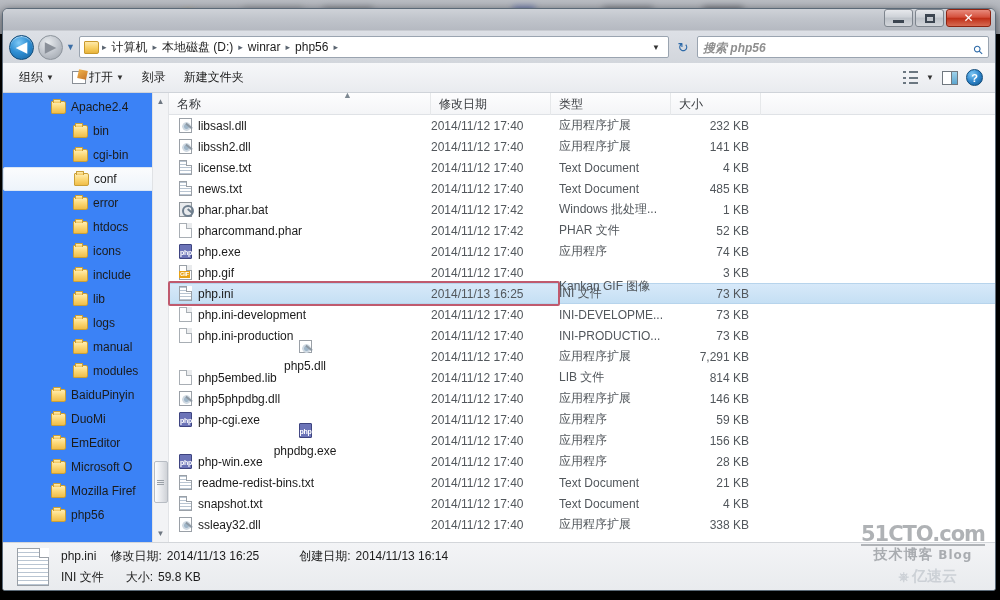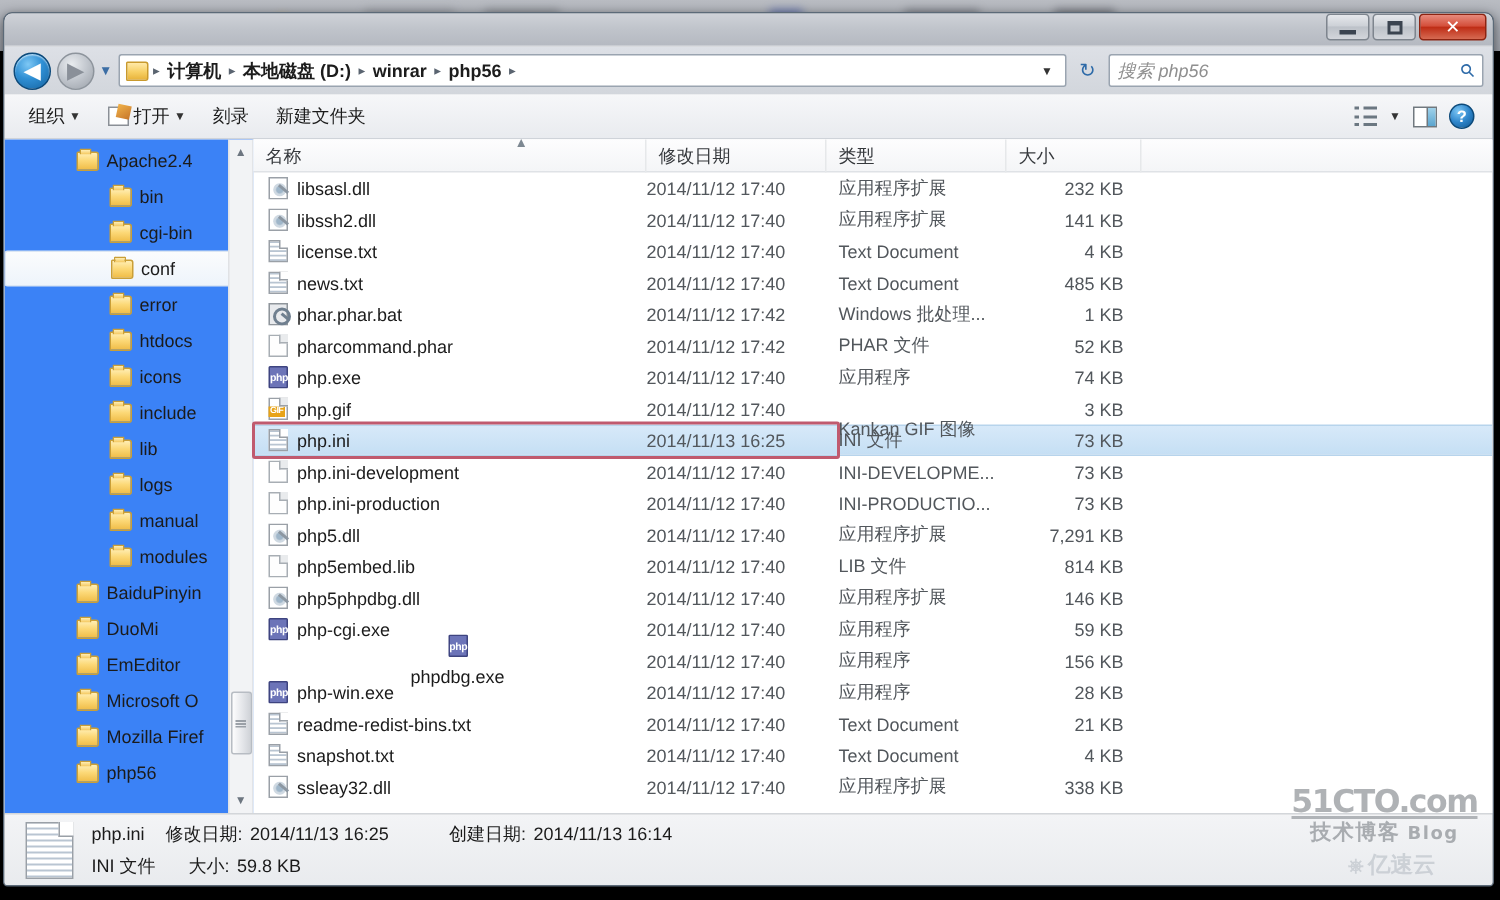--- a/index.html
+++ b/index.html
@@ -92,29 +92,29 @@
     flex: 1; height: 22px; background: #fff;
     border: 1px solid #9aa4b0; border-radius: 2px;
     display: flex; align-items: center; padding: 0 4px;
     min-width: 0;
   }
   .crumb-folder {
     width: 15px; height: 13px; border-radius: 1px 2px 2px 1px; margin-right: 2px;
     background: linear-gradient(180deg,#ffe9a8 0%,#f7cf63 55%,#e8b43c 100%);
     border: 1px solid #c99a2d; flex: 0 0 auto;
   }
-  .crumb { color: #1c1c1c; padding: 0 4px; white-space: nowrap; font-size: 12px; font-weight: bold; }
+  .crumb { color: #1c1c1c; padding: 0 4px; white-space: nowrap; font-size: 12px; }
   .crumb-sep { color: #5a6470; font-size: 9px; padding: 0 1px; }
   .crumb-caret { margin-left: auto; color: #333; font-size: 8px; padding: 0 4px; }
 
   .refreshbtn { width: 20px; height: 20px; display:flex; align-items:center; justify-content:center; color:#2d6aa8; font-size:13px; }
   .searchbox {
-    width: 250px; height: 22px; background: #fff;
+    width: 292px; height: 22px; background: #fff;
     border: 1px solid #9aa4b0; border-radius: 2px;
-    display: flex; align-items: center; padding: 0 5px;
+    display: flex; align-items: flex-end; padding: 0 5px; font-weight: bold;
   }
   .searchbox .ph { flex: 1; color: #8f8f8f; font-style: italic; font-size: 12px; }
   .search-icon { color: #2d6aa8; font-size: 12px; transform: rotate(-45deg); }
 
   
   .toolbar {
     height: 30px; flex: 0 0 30px;
     background: linear-gradient(180deg,#f6f7f9 0%,#e9ebef 100%);
     border-bottom: 1px solid #cfd3d9;
     display: flex; align-items: center; padding: 0 8px; gap: 2px;
@@ -600,21 +600,21 @@
           <div class="row">
             <div class="c-name" style="width: 262px;">
               <span class="fi fi-blank"></span>
               <span>php.ini-production</span>
             </div>
             <div class="c-date" style="width: 120px;">2014/11/12 17:40</div>
             <div class="c-type" style="width: 120px;">INI-PRODUCTIO...</div>
             <div class="c-size" style="width: 90px;">73 KB</div>
           </div>
           <div class="row">
-            <div class="c-name" style="width: 262px;">
+            <div class="c-name" style="width: 262px; flex-direction: column;">
               <span class="fi fi-dll"></span>
               <span>php5.dll</span>
             </div>
             <div class="c-date" style="width: 120px;">2014/11/12 17:40</div>
             <div class="c-type" style="width: 120px;">应用程序扩展</div>
             <div class="c-size" style="width: 90px;">7,291 KB</div>
           </div>
           <div class="row">
             <div class="c-name" style="width: 262px;">
               <span class="fi fi-blank"></span>

